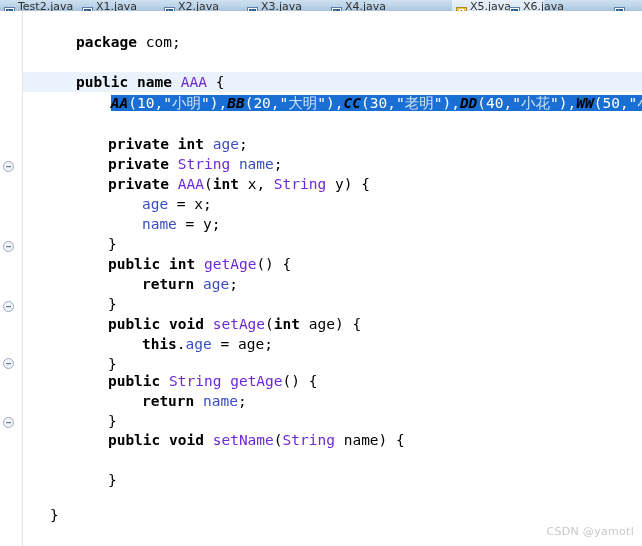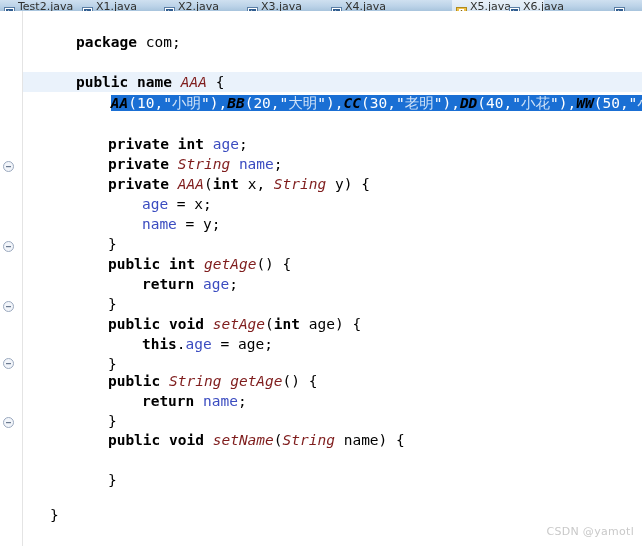--- a/index.html
+++ b/index.html
@@ -93,21 +93,21 @@
   }
   .line-hl {
     position: absolute;
     left: 0;
     width: 619px;
     height: 20px;
     background: #eaf2fb;
   }
   .kw2  { color: #000000; font-weight: bold; }
   .fld  { color: #3b4cc0; }
-  .typ  { color: #7f1d1d; font-style: italic; }
+  .typ  { color: #6d28d9; }
   .plain{ color: #000000; }
 
   
   .sel {
     background: #1a6fd4;
     color: #ffffff;
   }
   .sel .enumc { color: #000000; font-weight: bold; font-style: italic; }
   .sel .selstr { color: #cfe2f7; }
   .sel .selnum { color: #ffffff; }

